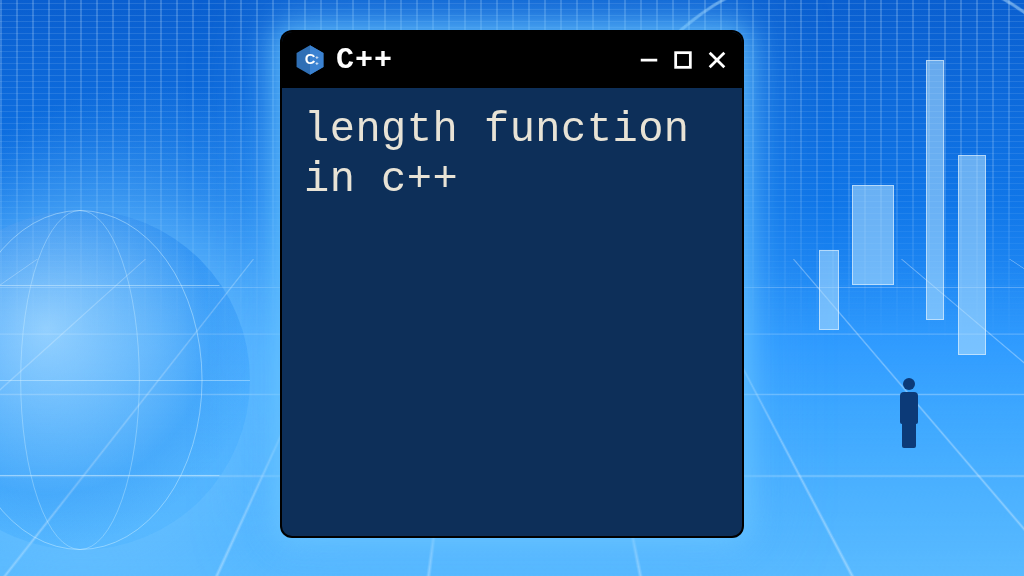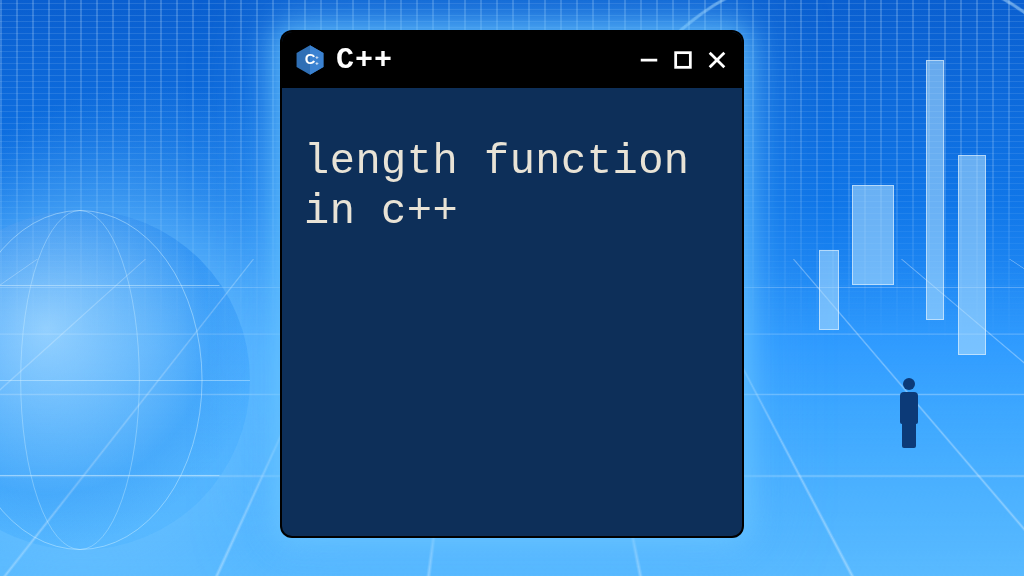--- a/index.html
+++ b/index.html
@@ -81,21 +81,21 @@
       font-family: 'Consolas','Courier New',monospace; font-weight: 700;
       font-size: 30px; letter-spacing: 1px;
     }
     .win-controls { margin-left: auto; display:flex; gap:12px; align-items:center; }
     .win-btn { width:22px; height:22px; display:flex; align-items:center; justify-content:center; }
     .win-btn svg { stroke:#fff; stroke-width:3; fill:none; }
     .content {
       padding: 18px 22px; color: #e8e3d6;
       font-size: 42px; line-height: 1.18; letter-spacing: 0.5px;
       font-family: 'Consolas','Menlo','Courier New',monospace;
-      white-space: pre-wrap; word-break: break-word; margin-top: 32px;
+      white-space: pre-wrap; word-break: break-word;
     }
   </style>
 </head>
 <body>
 
 <div class="matrix"></div>
 <div class="grid-floor"></div>
 <div class="arc"></div>
 
 <div class="globe">

